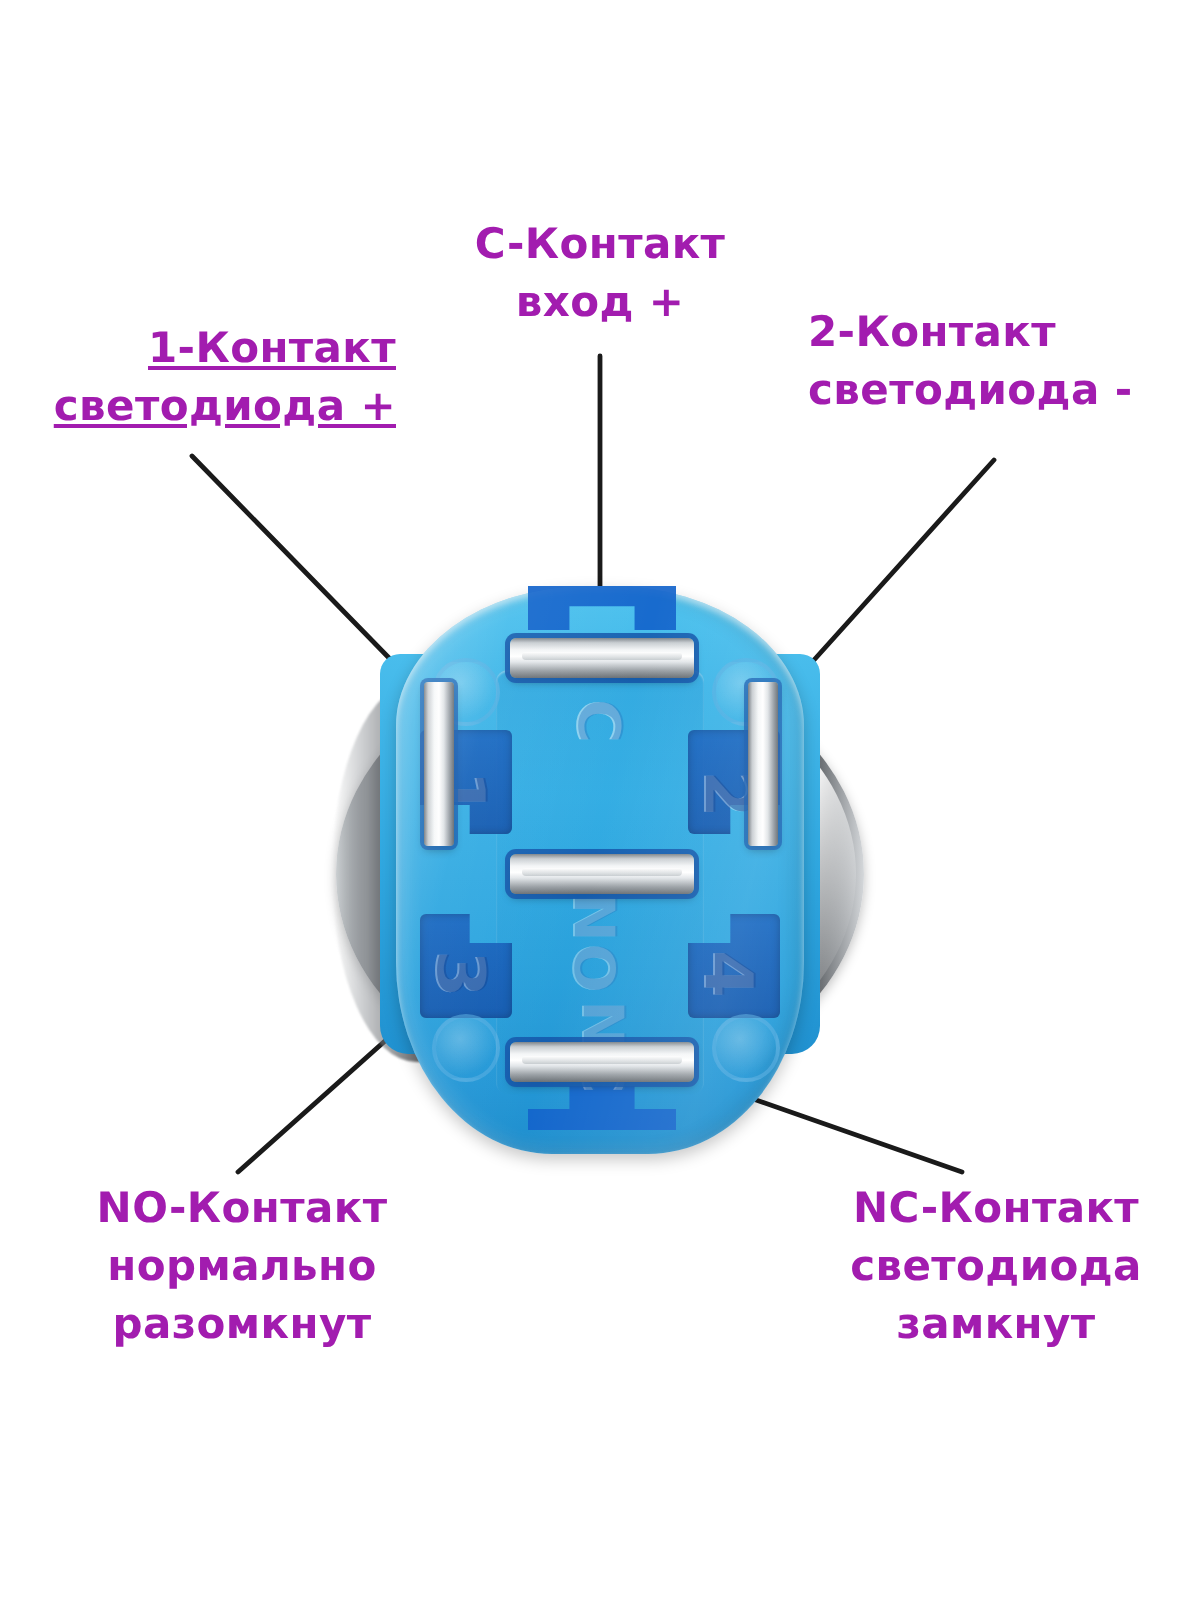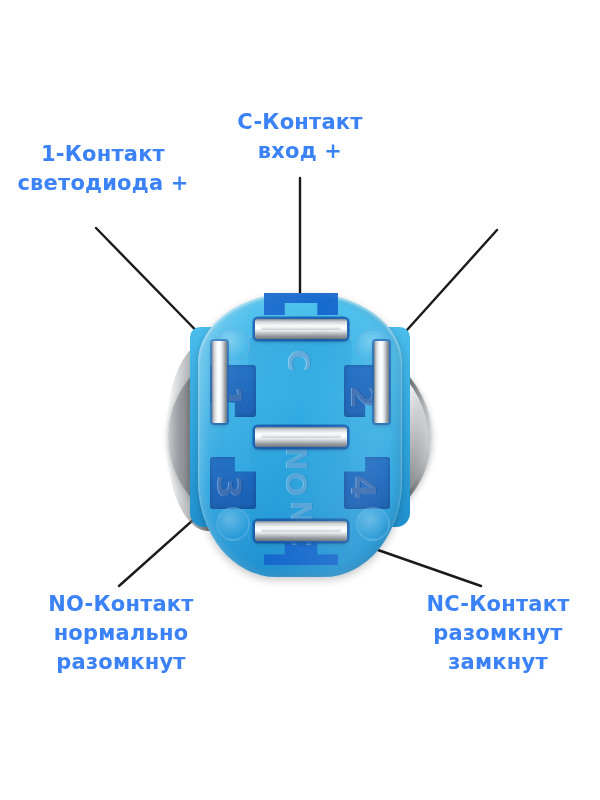--- a/index.html
+++ b/index.html
@@ -13,32 +13,32 @@
     width: 600px;
     height: 800px;
     background: #ffffff;
     overflow: hidden;
     font-family: "DejaVu Sans", "Liberation Sans", sans-serif;
   }
 
   
   .label {
     position: absolute;
-    color: #3b82f6;
+    color: #a21caf;
     font-weight: 700;
     font-size: 21px;
     line-height: 29px;
     letter-spacing: 0.2px;
     white-space: pre-line;
     font-family: "DejaVu Sans", "Liberation Sans", sans-serif;
   }
   .label.center  { text-align: center; }
   .label.left    { text-align: left; }
 
-  #label-led1  { left: 8px;   top: 140px; width: 190px; text-align: center; }
+  #label-led1  { left: 8px;   top: 160px; width: 190px; text-align: right; text-decoration: underline; }
   #label-c     { left: 205px; top: 108px; width: 190px; text-align: center; }
   #label-led2  { left: 404px; top: 152px; width: 192px; text-align: left; }
   #label-no    { left: 21px;   top: 590px; width: 200px; text-align: center; }
   #label-nc    { left: 400px; top: 590px; width: 196px; text-align: center; }
 
   
   #leaders {
     position: absolute;
     left: 0; top: 0;
     width: 600px; height: 800px;
@@ -341,22 +341,24 @@
 
     <div class="gloss"></div>
   </div>
 
   <div class="label left" id="label-led1">1-Контакт
 светодиода +</div>
 
   <div class="label center" id="label-c">C-Контакт
 вход +</div>
 
+  <div class="label left" id="label-led2">2-Контакт
+светодиода -</div>
 
   <div class="label center" id="label-no">NO-Контакт
 нормально
 разомкнут</div>
 
   <div class="label center" id="label-nc">NC-Контакт
-разомкнут
+светодиода
 замкнут</div>
 
 </div>
 
 </body></html>

